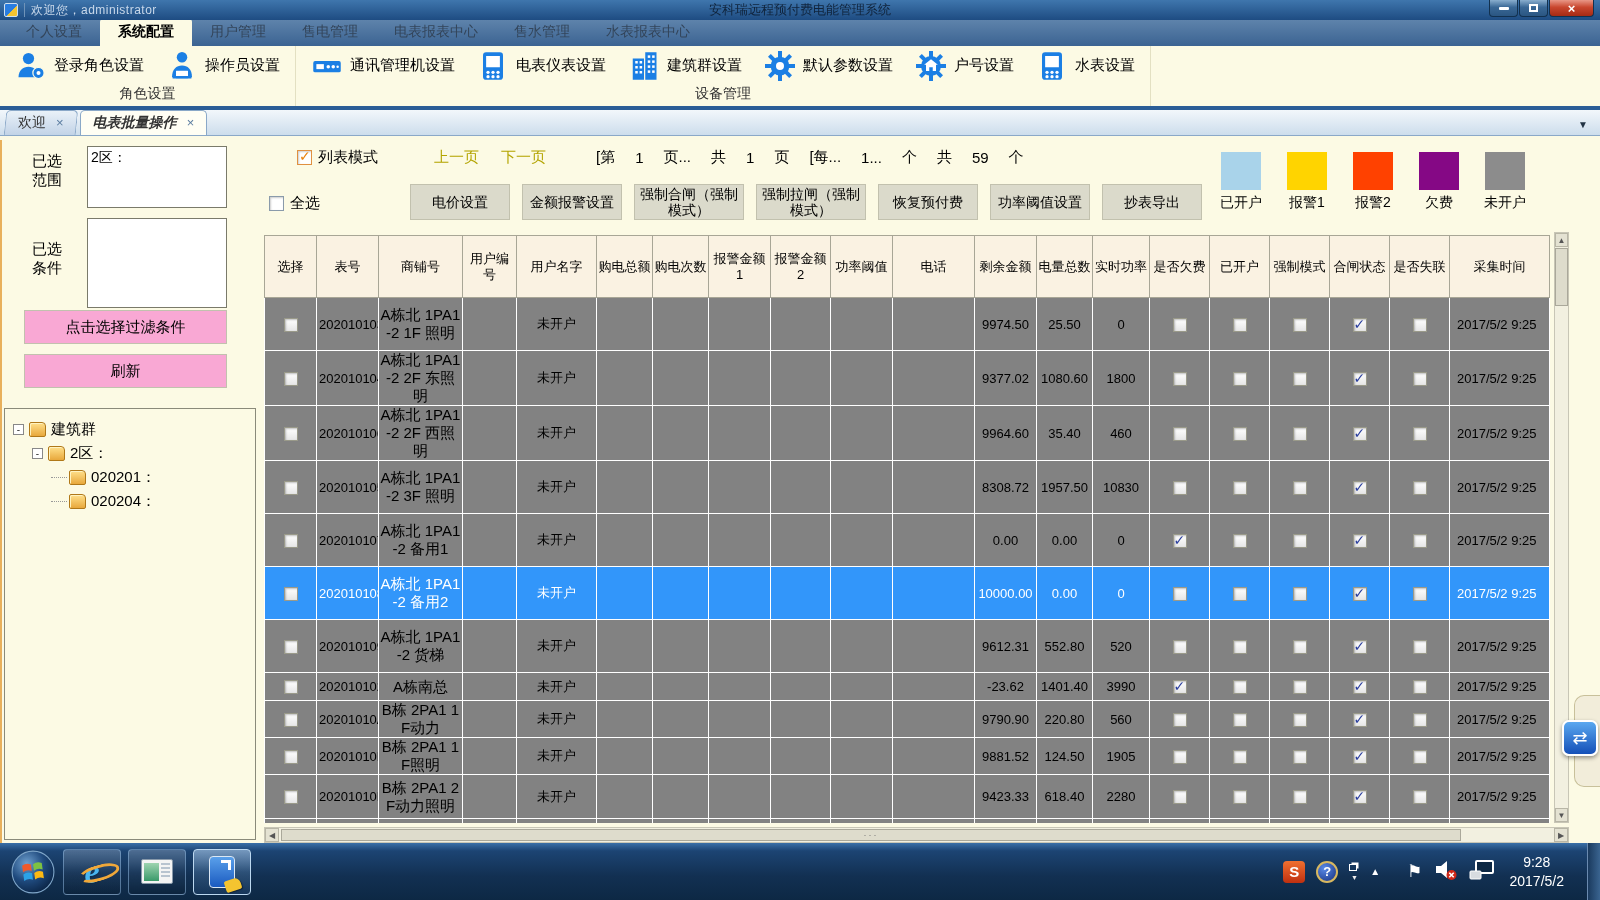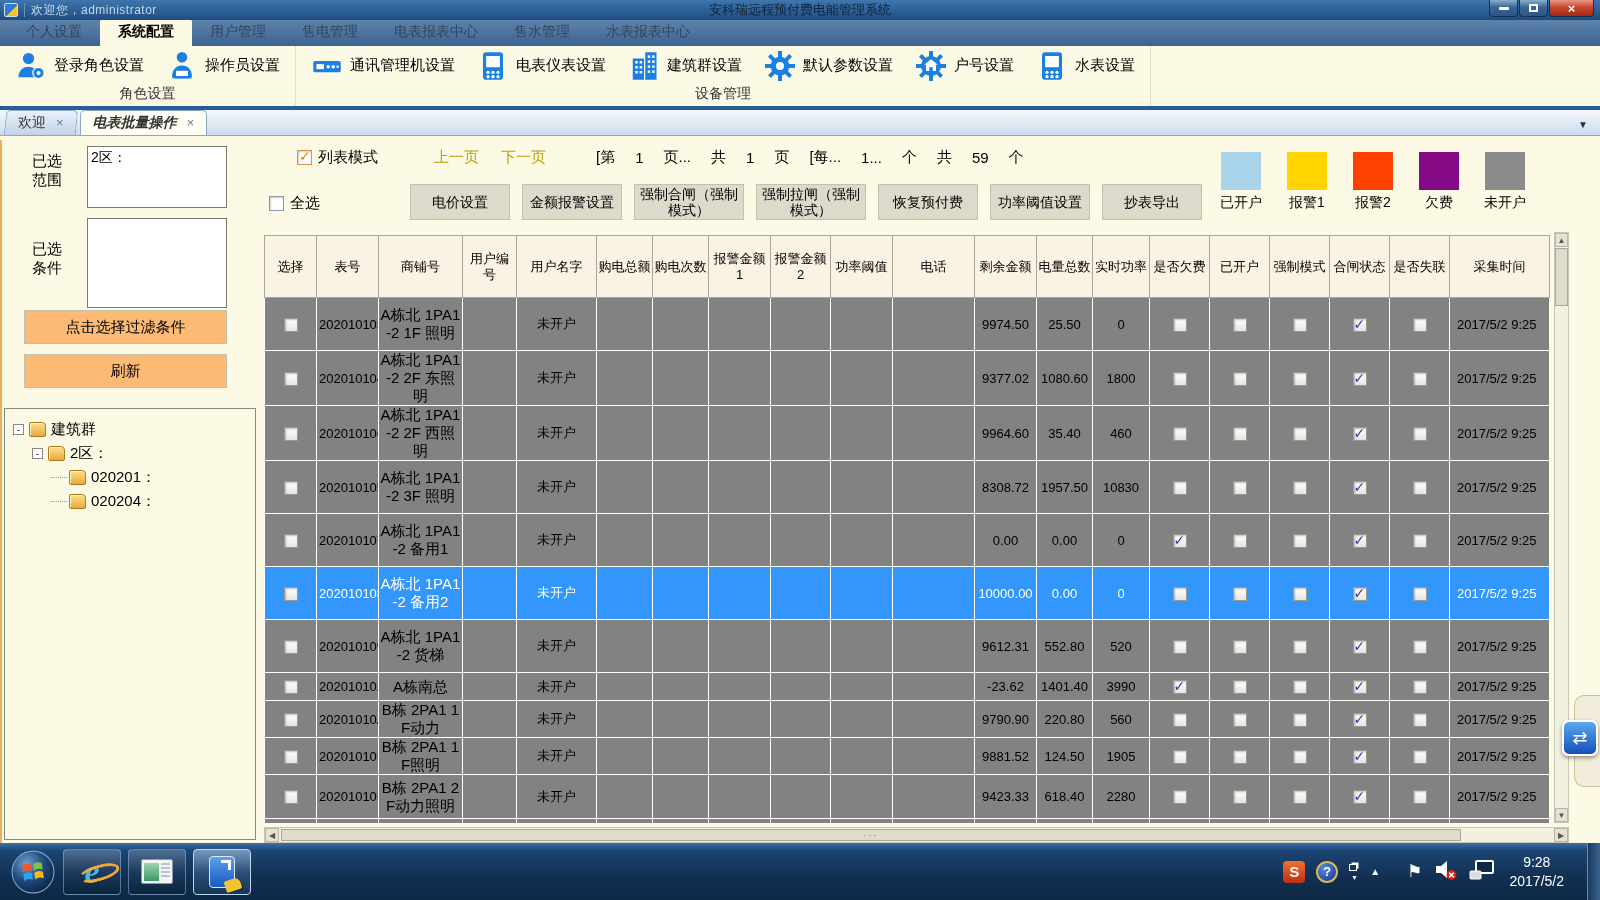--- a/index.html
+++ b/index.html
@@ -35,21 +35,21 @@
 .dtab>*{transform:skewX(6deg);}
 .dtab.active{background:#fffef4;font-weight:bold;transform:none;}
 .dtab.active>*{transform:none;font-style:italic;}
 .dclose{color:#5a7ca0;font-size:13px;font-weight:normal;}
 .tabdd{position:absolute;right:12px;bottom:5px;font-size:10px;color:#234;}
 
 .content{position:absolute;left:0;top:140px;width:1600px;height:703px;background:#fcfae4;border-left:2px solid #e8b05c;}
 .leftpanel{position:absolute;left:0;top:0;width:257px;height:703px;}
 .plabel{position:absolute;width:34px;font-size:15px;color:#000;line-height:1.25;}
 .pbox{position:absolute;background:#fff;border:1px solid #7a7a6a;font-size:14px;padding:2px 3px;color:#000;overflow:hidden;}
-.lbtn{position:absolute;left:22px;width:203px;height:34px;background:#fdba74;border:1px solid #c2c1ae;display:flex;align-items:center;justify-content:center;font-size:15px;color:#000;cursor:default;}
+.lbtn{position:absolute;left:22px;width:203px;height:34px;background:#f9a8d4;border:1px solid #c2c1ae;display:flex;align-items:center;justify-content:center;font-size:15px;color:#000;cursor:default;}
 .treebox{position:absolute;left:2px;top:268px;width:252px;height:432px;background:#fcfae4;border:1px solid #8a8a7a;padding-top:8px;overflow:hidden;}
 .trow{display:flex;align-items:center;height:24px;font-size:15px;color:#000;}
 .texp{width:11px;height:11px;border:1px solid #888;background:#fff;font-size:10px;line-height:9px;text-align:center;margin-right:5px;color:#333;}
 .tdash{width:16px;border-top:1px dotted #999;margin-right:2px;}
 .ticon{width:17px;height:15px;background:linear-gradient(#ffe08a,#e8a83c);border:1px solid #b07818;border-radius:2px 4px 2px 2px;margin-right:5px;box-shadow:inset 1px 1px 0 #fff3c0;}
 
 .main{position:absolute;left:257px;top:0;width:1343px;height:703px;}
 .ckbox{display:inline-block;width:15px;height:15px;background:#fff;border:1px solid #8a9aaa;box-shadow:inset 1px 1px 2px rgba(0,0,0,.2);position:relative;vertical-align:-3px;margin-right:6px;}
 .ckbox.orange{border-color:#e09040;}
 .ckbox.checked::after{content:"✓";position:absolute;left:1px;top:-3px;font-size:14px;font-weight:bold;color:#e8820c;}

